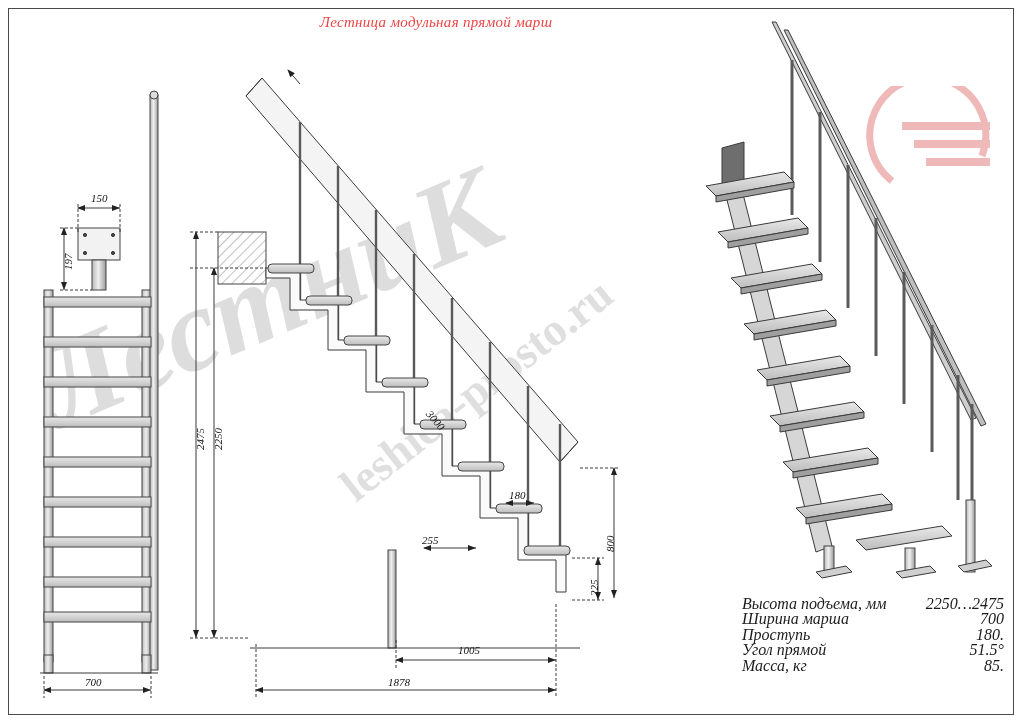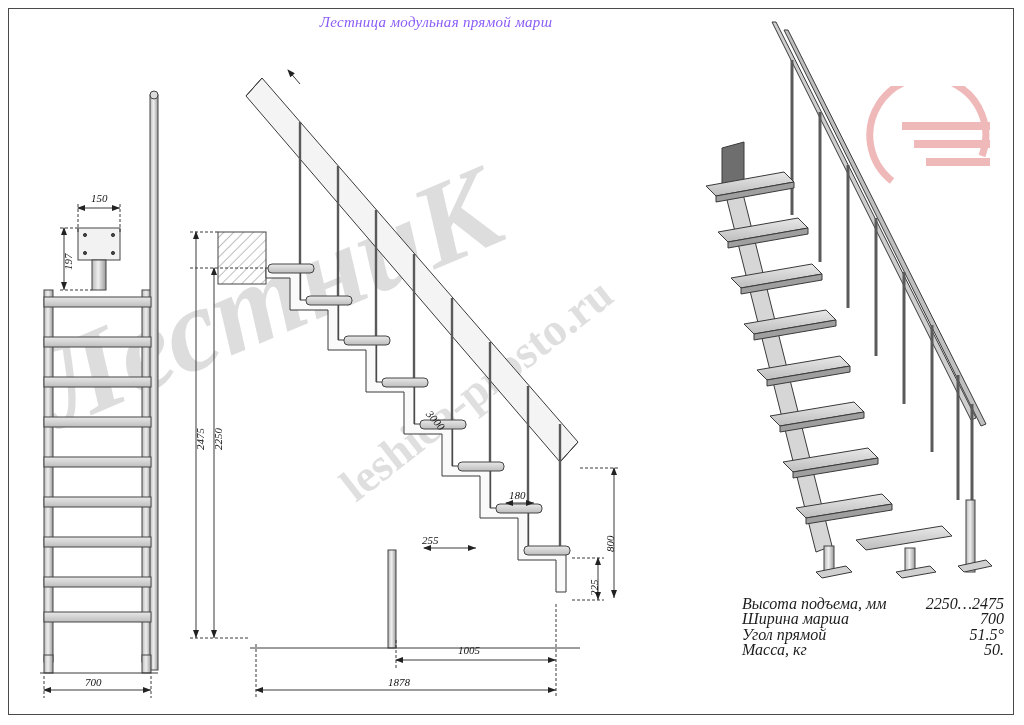--- a/index.html
+++ b/index.html
@@ -1,19 +1,19 @@
 <!DOCTYPE html>
 <html><head>
 <meta charset="utf-8">
 <style>
   html,body{margin:0;padding:0;background:#ffffff;}
   body{width:1024px;height:725px;font-family:"Liberation Serif",serif;color:#1a1a1a;overflow:hidden;}
   #sheet{position:relative;width:1024px;height:725px;background:#fff;}
   .frame{position:absolute;left:8px;top:8px;width:1006px;height:707px;border:1.5px solid #4a4a4a;box-sizing:border-box;}
-  .title{position:absolute;left:0;top:14px;width:872px;text-align:center;font-style:italic;font-size:15px;letter-spacing:.3px;color:#8b5cf6;}
+  .title{position:absolute;left:0;top:14px;width:872px;text-align:center;font-style:italic;font-size:15px;letter-spacing:.3px;color:#ef4444;}
   svg.layer{position:absolute;left:0;top:0;width:1024px;height:725px;}
   .wm{position:absolute;pointer-events:none;user-select:none;}
   #wm-main{left:18px;top:330px;width:700px;height:330px;}
   #wm-main span{display:block;font-family:"Liberation Serif",serif;font-weight:bold;font-style:italic;font-size:118px;color:#d8d8d8;opacity:.85;transform:rotate(-23deg);transform-origin:left top;white-space:nowrap;}
   #wm-diag{left:330px;top:470px;width:520px;height:200px;}
   #wm-diag span{display:block;font-family:"Liberation Serif",serif;font-weight:bold;font-size:46px;color:#dcdcdc;opacity:.9;transform:rotate(-38deg);transform-origin:left top;white-space:nowrap;}
   #wm-logo{right:22px;top:86px;width:140px;height:110px;}
   .spec{position:absolute;left:742px;top:596px;width:262px;font-style:italic;font-size:16px;line-height:15.4px;color:#1c1c1c;}
   .spec .row{display:flex;justify-content:space-between;white-space:nowrap;}
   .spec .row .k{text-align:left;}
@@ -250,22 +250,26 @@
   <div class="spec">
     <div class="row">
         <span class="k">Высота подъема, мм</span>
         <span class="v">2250…2475</span>
       </div>
     <div class="row">
         <span class="k">Ширина марша</span>
         <span class="v">700</span>
       </div>
     <div class="row">
+        <span class="k">Проступь</span>
+        <span class="v">180.</span>
+      </div>
+    <div class="row">
         <span class="k">Угол прямой</span>
         <span class="v">51.5°</span>
       </div>
     <div class="row">
         <span class="k">Масса, кг</span>
-        <span class="v">50.</span>
+        <span class="v">85.</span>
       </div>
   </div>
 
 </div>
 
 </body></html>

